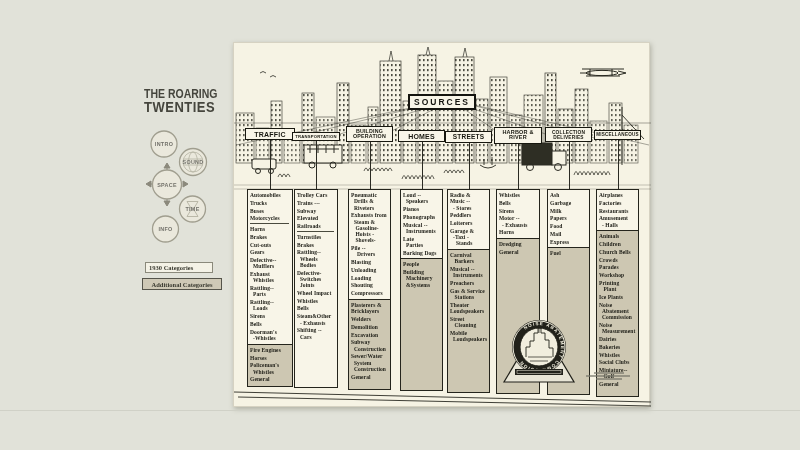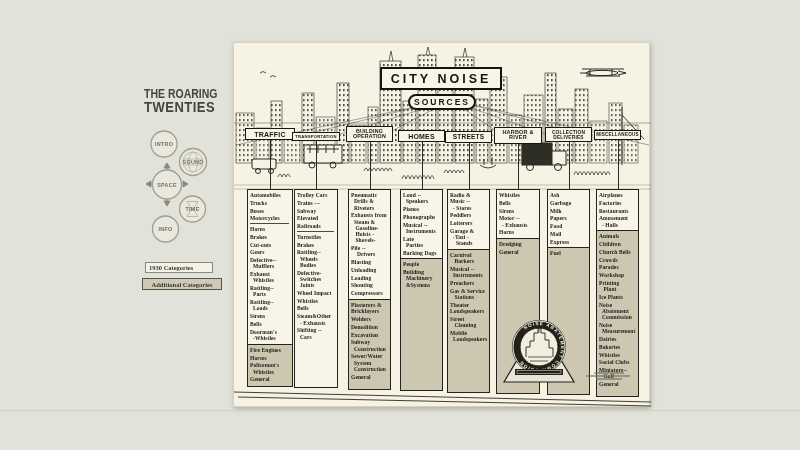--- a/index.html
+++ b/index.html
@@ -22,21 +22,21 @@
     border:1px solid #55544a;font-size:6.5px;justify-content:center;}
 
   
   #poster{position:absolute;left:233px;top:42px;width:417px;height:365px;background:#f6f3e4;
     border:1px solid #d6d2c2;box-shadow:1px 2px 5px rgba(80,80,60,.35);box-sizing:border-box;}
   #poster svg{position:absolute;left:0;top:0;}
   .sign{position:absolute;background:#f8f5e8;border:2.5px solid #14140f;color:#14140f;
     display:flex;align-items:center;justify-content:center;font-weight:bold;
     font-family:"Liberation Sans",sans-serif;z-index:3;}
   #sign-title{left:146px;top:24px;width:118px;height:19px;font-size:12.5px;letter-spacing:3px;}
-  #sign-subtitle{left:174px;top:51px;width:64px;height:12px;font-size:8.5px;letter-spacing:2px;border-width:2px;border-radius:8px;}
+  #sign-subtitle{left:174px;top:51px;width:64px;height:12px;font-size:8.5px;letter-spacing:2px;border-width:2px;}
   .col-header{position:absolute;box-sizing:border-box;background:#f8f5e8;border:1.5px solid #17170f;
     font-family:"Liberation Sans",sans-serif;font-weight:bold;color:#17170f;text-align:center;
     padding:1.5px 0;letter-spacing:.2px;line-height:1.05;z-index:4;}
   .post{position:absolute;width:1px;background:#2a2a22;z-index:1;}
   .col{position:absolute;box-sizing:border-box;border:1px solid #24241c;background:#f8f5e8;
     display:flex;flex-direction:column;z-index:2;}
   .col-main{padding:2px 1px 1px 2px;}
   .col-extra{flex:1;background:#cdc7b2;border-top:1px solid #24241c;padding:2px 1px 1px 2px;}
   .col-item{font:bold 5.5px/1.14 "Liberation Serif",serif;color:#21211a;white-space:pre-wrap;
     margin-bottom:1.5px;letter-spacing:.1px;}
@@ -190,21 +190,20 @@
         </g>
 
         <path d="M0 142 h417 M0 146 h417" stroke-width=".5" opacity=".5"></path>
       </g>
 
       <g stroke="#2a2a22" stroke-width=".9" fill="none">
         <path d="M0 349 L417 359 M4 354 L417 363"></path>
       </g>
     </svg>
 
-    <div id="sign-title" class="sign">CITY NOISE</div>
     <div id="sign-subtitle" class="sign">SOURCES</div>
 
     <div id="columns">
         <div class="post" style="left: 36px; top: 94px; height: 52px;"></div>
         <div class="col-header" style="left: 11px; top: 85px; width: 50px; font-size: 7px;">TRAFFIC</div>
         <div class="col" style="left: 13px; top: 146px; width: 46px; height: 198px;">
           <div class="col-main">
             <div class="col-item">Automobiles</div>
             <div class="col-item">Trucks</div>
             <div class="col-item">Buses</div>

